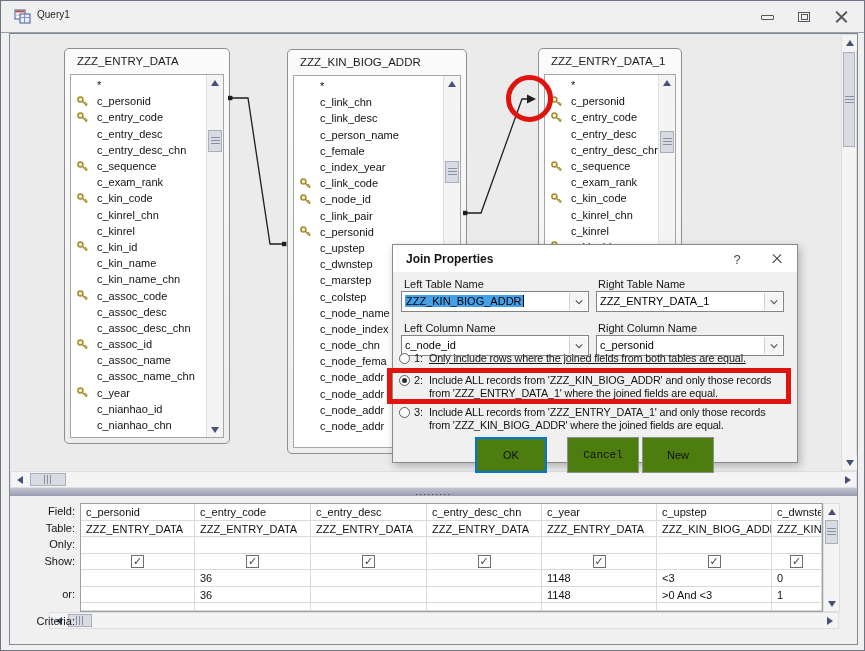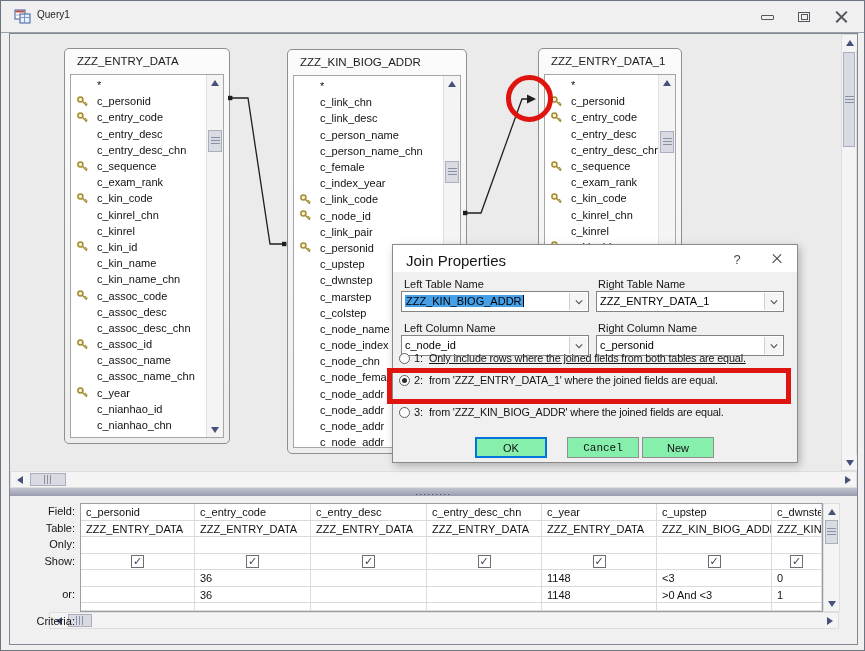--- a/index.html
+++ b/index.html
@@ -41,39 +41,39 @@
   .fname{font-size:11px;color:#111;white-space:nowrap;}
   .list-scroll{position:absolute;right:0;top:0;width:17px;bottom:0;background:#F4F4F4;border-left:1px solid #E0E0E0;box-sizing:border-box;}
   
   .joins{left:0;top:0;z-index:5;pointer-events:none;}
   
   .red-circle{left:505px;top:74px;width:47px;height:47px;border:5px solid #DF140F;border-radius:50%;box-sizing:border-box;z-index:12;}
   .red-rect{left:386px;top:367px;width:404px;height:36px;border:5px solid #DF140F;box-sizing:border-box;z-index:30;}
   
   .dialog{left:391px;top:243px;width:406px;height:219px;background:#F0F0F0;border:1px solid #8A8A8A;box-sizing:border-box;z-index:20;box-shadow:2px 3px 8px rgba(0,0,0,.25);}
   .dlg-titlebar{position:absolute;left:0;top:0;width:100%;height:27px;background:#FFFFFF;}
-  .dlg-title{position:absolute;left:13px;top:7px;font-size:15px;color:#151515;}
+  .dlg-title{position:absolute;left:13px;top:7px;font-size:12px;color:#151515;font-weight:bold;}
   .dlg-sysbtn{position:absolute;top:5px;width:24px;height:18px;display:flex;align-items:center;justify-content:center;font-size:13px;color:#4A4A4A;}
   .xbars-sm{position:relative;width:10px;height:10px;}
   .xbars-sm:before,.xbars-sm:after{content:"";position:absolute;left:-1px;top:4.4px;width:12px;height:1.4px;background:#3E3E3E;}
   .xbars-sm:before{transform:rotate(45deg);} .xbars-sm:after{transform:rotate(-45deg);}
   .dlg-label{position:absolute;font-size:11px;color:#141414;white-space:nowrap;}
   .combo{position:absolute;height:21px;width:188px;background:#FFF;border:1px solid #848484;box-sizing:border-box;}
   .combo-val{position:absolute;left:3px;top:3px;font-size:11px;color:#000;white-space:nowrap;}
   .combo-val.selected{background:#46A0E8;padding:0 1px;border-right:1px solid #000;}
   .combo-btn{position:absolute;right:1px;top:1px;bottom:1px;width:17px;background:#F5F5F5;border-left:1px solid #D0D0D0;display:flex;align-items:center;justify-content:center;}
   .chev{width:8px;height:8px;}
   .opt{position:absolute;left:6px;width:392px;}
   .radio{position:absolute;left:0;top:1px;width:11px;height:11px;border:1px solid #5F5F5F;border-radius:50%;background:#FFF;box-sizing:border-box;}
   .radio.sel:after{content:"";position:absolute;left:2px;top:2px;width:5px;height:5px;border-radius:50%;background:#2C2C2C;}
   .optnum{position:absolute;left:15px;top:0;font-size:11px;color:#141414;}
   .optlines{position:absolute;left:30px;top:0;}
   .optline{font-size:10.8px;line-height:13px;color:#141414;white-space:nowrap;letter-spacing:-0.15px;}
   .optline.underlined{text-decoration:underline;}
-  .dlg-btn{position:absolute;top:192px;width:72px;height:21px;background:#86efac;border:1px solid #8F8F8F;box-sizing:border-box;font-size:11px;color:#111;display:flex;align-items:center;justify-content:center;}
+  .dlg-btn{position:absolute;top:192px;width:72px;height:36px;background:#4d7c0f;border:1px solid #8F8F8F;box-sizing:border-box;font-size:11px;color:#111;display:flex;align-items:center;justify-content:center;}
   .dlg-btn.default{border:2px solid #0075DB;}
   
   .rowlabel{font-size:11px;color:#141414;width:74px;text-align:right;height:14px;}
   .grid-cells{left:79px;top:502px;width:743px;height:109px;background:#FFF;border:1px solid #9AA0A6;box-sizing:border-box;display:grid;grid-template-columns:114px 116px 116px 115px 115px 115px 50px;grid-template-rows:repeat(6,16.5px) 1fr;z-index:3;}
   .gcell{border-right:1px solid #DADADA;border-bottom:1px solid #DADADA;font-size:11px;color:#111;padding:2px 0 0 5px;white-space:nowrap;overflow:hidden;box-sizing:border-box;}
   .gcell.center{display:flex;align-items:center;justify-content:center;padding:0;}
   .cb{width:13px;height:13px;border:1px solid #6E6E6E;background:#FFF;box-sizing:border-box;font-size:11px;line-height:10px;text-align:center;color:#32425E;}
   .grid-vscroll{left:822px;top:502px;width:17px;height:109px;z-index:4;}
   .grid-hscroll{left:48px;top:611px;width:790px;height:17px;}
   .canvas-hscroll{left:9px;top:470px;width:847px;height:17px;}
@@ -273,24 +273,20 @@
             <span class="keyspot"></span>
             <span class="fname">c_link_chn</span>
           </div>
           <div class="frow">
             <span class="keyspot"></span>
             <span class="fname">c_link_desc</span>
           </div>
           <div class="frow">
             <span class="keyspot"></span>
             <span class="fname">c_person_name</span>
-          </div>
-          <div class="frow">
-            <span class="keyspot"></span>
-            <span class="fname">c_person_name_chn</span>
           </div>
           <div class="frow">
             <span class="keyspot"></span>
             <span class="fname">c_female</span>
           </div>
           <div class="frow">
             <span class="keyspot"></span>
             <span class="fname">c_index_year</span>
           </div>
           <div class="frow">
@@ -657,27 +653,29 @@
       <div class="radio"></div>
       <span class="optnum">1:</span>
       <div class="optlines">
           <div class="optline underlined">Only include rows where the joined fields from both tables are equal.</div>
         </div>
     </div>
     <div class="opt" style="top:129px;">
       <div class="radio sel"></div>
       <span class="optnum">2:</span>
       <div class="optlines">
+        <div class="optline">Include ALL records from 'ZZZ_KIN_BIOG_ADDR' and only those records</div>
         <div class="optline">from 'ZZZ_ENTRY_DATA_1' where the joined fields are equal.</div>
       </div>
     </div>
     <div class="opt" style="top:161px;">
       <div class="radio"></div>
       <span class="optnum">3:</span>
       <div class="optlines">
+        <div class="optline">Include ALL records from 'ZZZ_ENTRY_DATA_1' and only those records</div>
         <div class="optline">from 'ZZZ_KIN_BIOG_ADDR' where the joined fields are equal.</div>
       </div>
     </div>
 
     <div class="dlg-btn default" style="left:82px;">OK</div>
     <div class="dlg-btn" style="left:174px;font-family:Liberation Mono, monospace;">Cancel</div>
     <div class="dlg-btn" style="left:249px;">New</div>
   </div>
 
   <div class="abs red-rect"></div>

